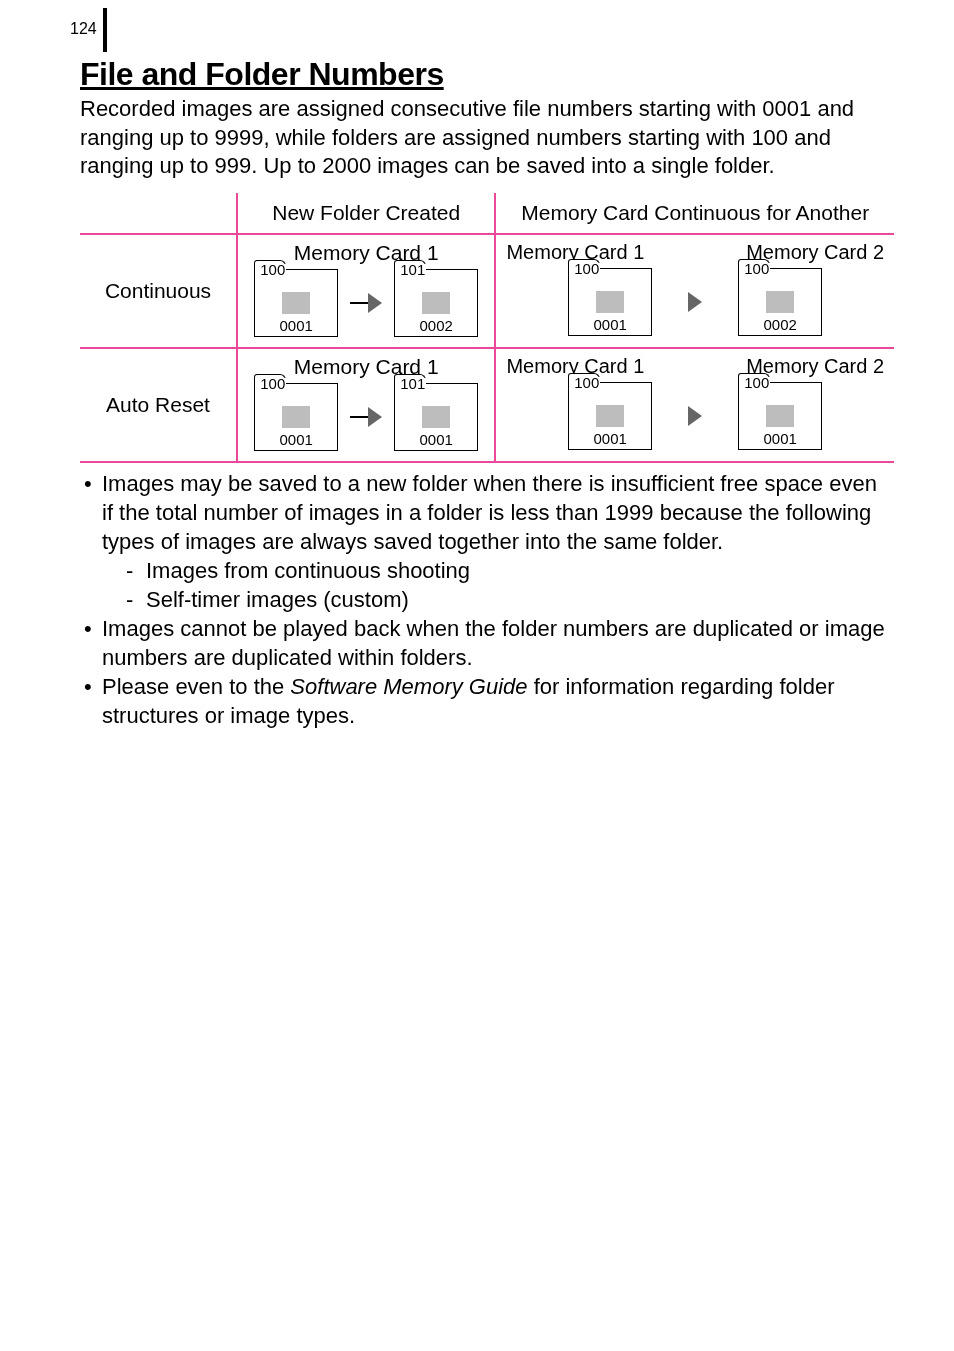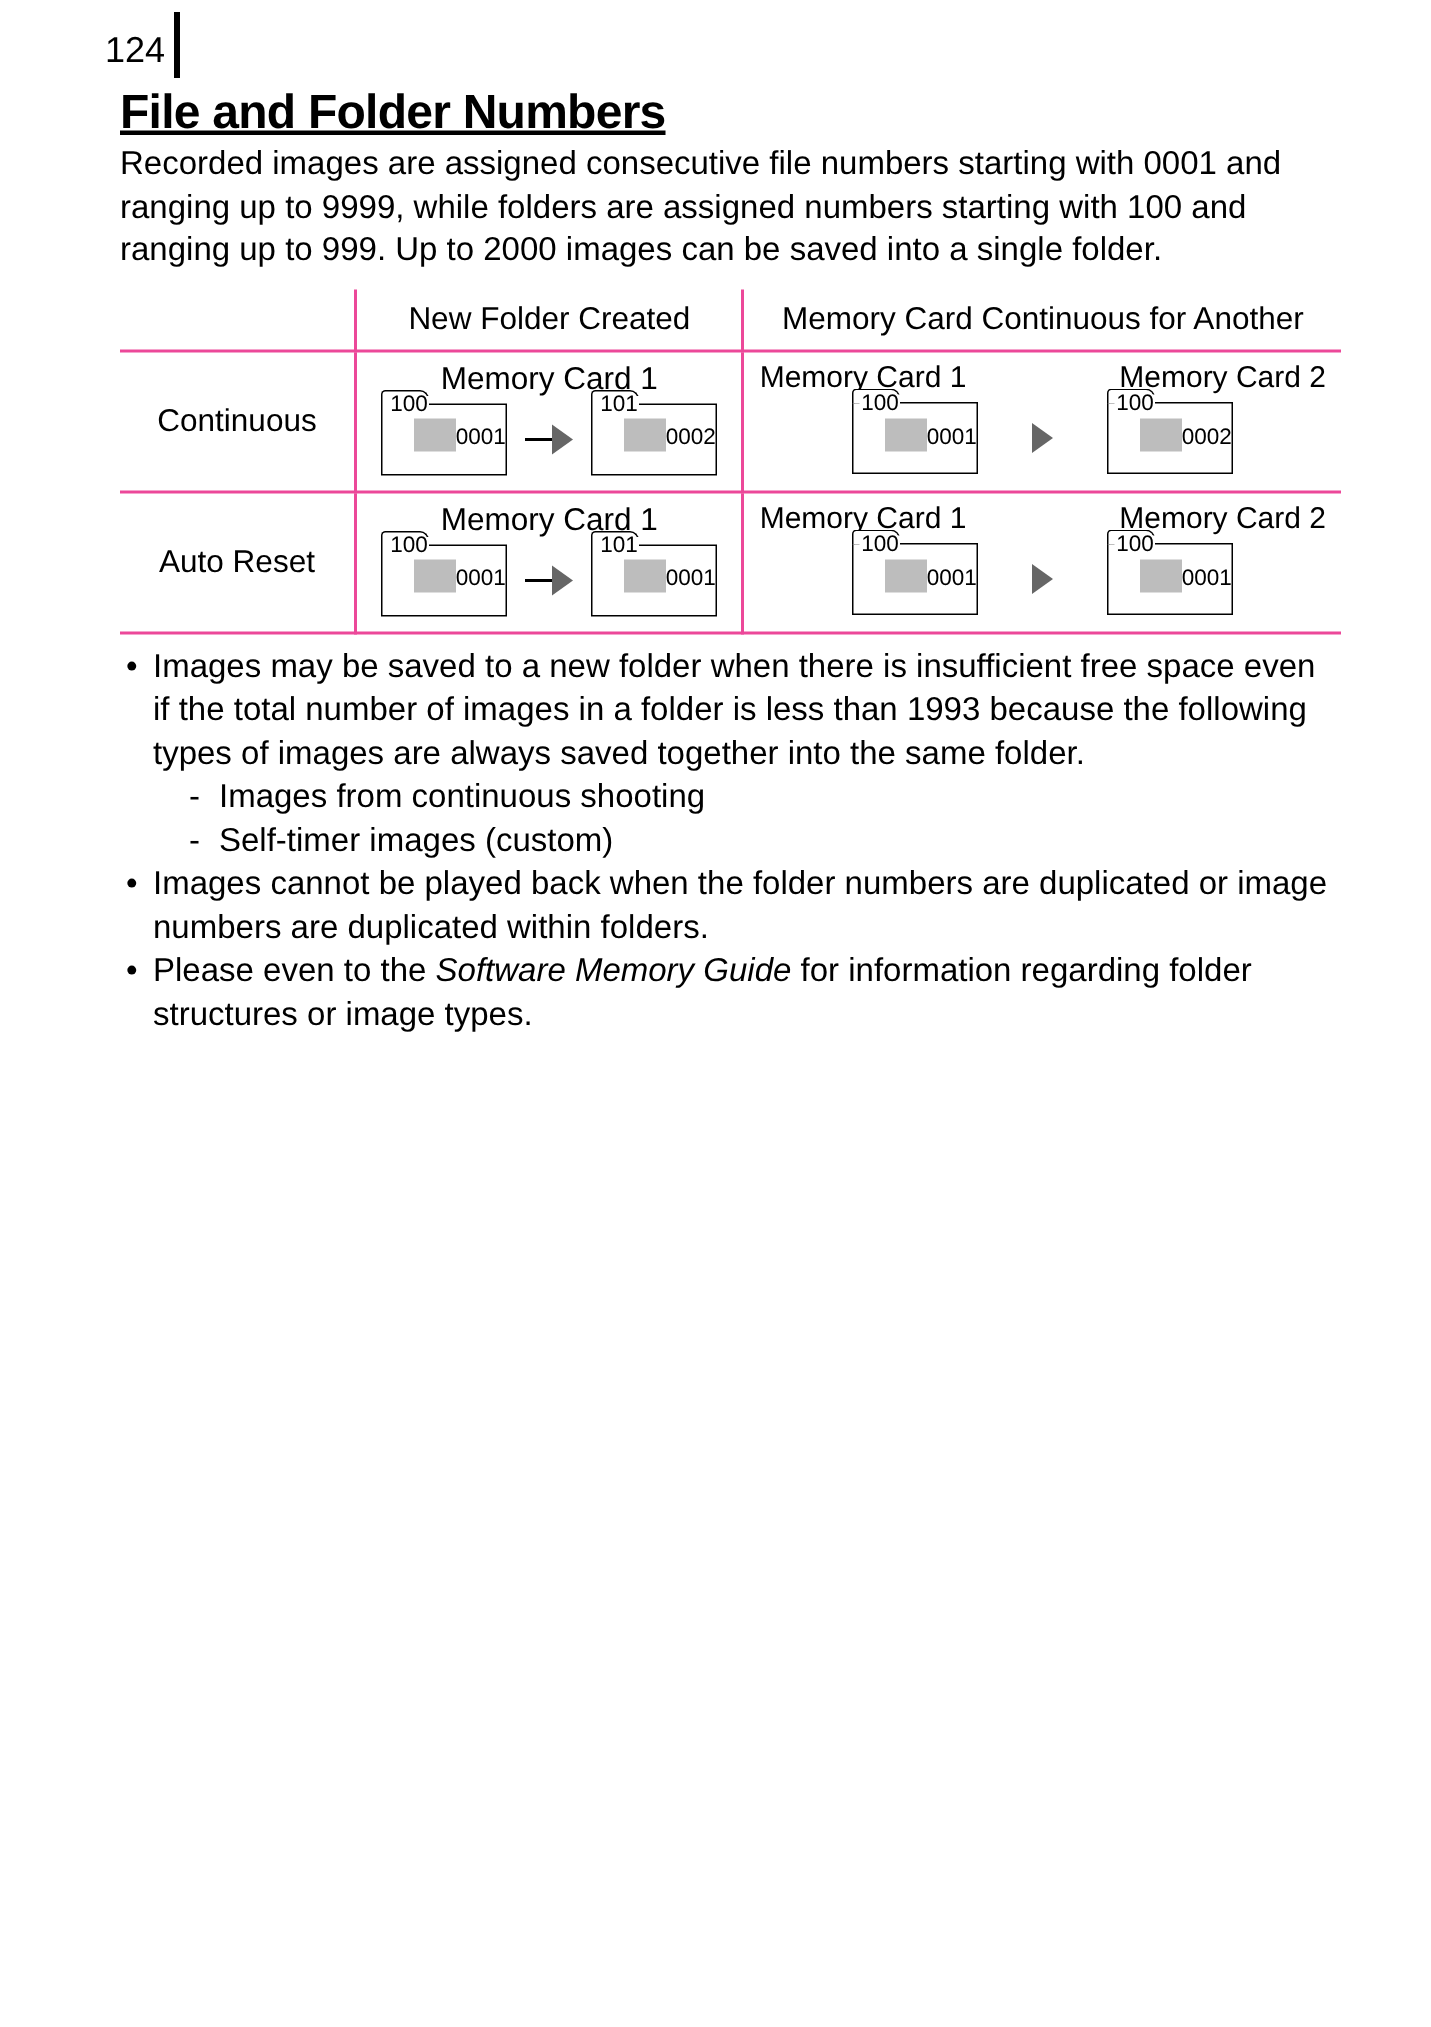--- a/index.html
+++ b/index.html
@@ -12,21 +12,21 @@
   }
   .page {
     padding: 20px 60px 40px 80px;
   }
   .pagenum-wrap {
     display: flex;
     align-items: flex-start;
     margin-left: -10px;
   }
   .pagenum {
-    font-size: 24px;
+    font-size: 16px;
     padding-right: 6px;
   }
   .pagenum-bar {
     width: 4px;
     height: 44px;
     background: #000;
     margin-top: -12px;
   }
   h1 {
     font-family: Arial, Helvetica, sans-serif;
@@ -109,25 +109,25 @@
     border-left: 14px solid #666;
   }
   .connector {
     flex: 0 0 auto;
     display: flex;
     align-items: center;
   }
   .folder {
     position: relative;
     width: 84px;
-    height: 48px;
+    height: 68px;
     border: 1.5px solid #000;
     box-sizing: border-box;
     display: flex;
-    flex-direction: row;
+    flex-direction: column;
     align-items: center;
     justify-content: flex-end;
     padding-bottom: 2px;
   }
   .folder .tabshape {
     position: absolute;
     top: -10px;
     left: -1px;
     width: 32px;
     height: 10px;
@@ -316,21 +316,21 @@
             <div class="fnum">0001</div>
           </div>
         </div>
       </td>
     </tr>
   </tbody>
     </table>
 
   <ul class="notes">
     <li>
-      <span>Images may be saved to a new folder when there is insufficient free space even if the total number of images in a folder is less than 1993 because the following types of images are always saved together into the same folder.</span>
+      <span>Images may be saved to a new folder when there is insufficient free space even if the total number of images in a folder is less than 1999 because the following types of images are always saved together into the same folder.</span>
       <ul class="sub">
         <li>Images from continuous shooting</li>
         <li>Self-timer images (custom)</li>
       </ul>
     </li>
     <li>Images cannot be played back when the folder numbers are duplicated or image numbers are duplicated within folders.</li>
     <li>
       <span>Please even to the </span><span class="italic">Software Memory Guide</span><span> for information regarding folder structures or image types.</span>
     </li>
   </ul>

